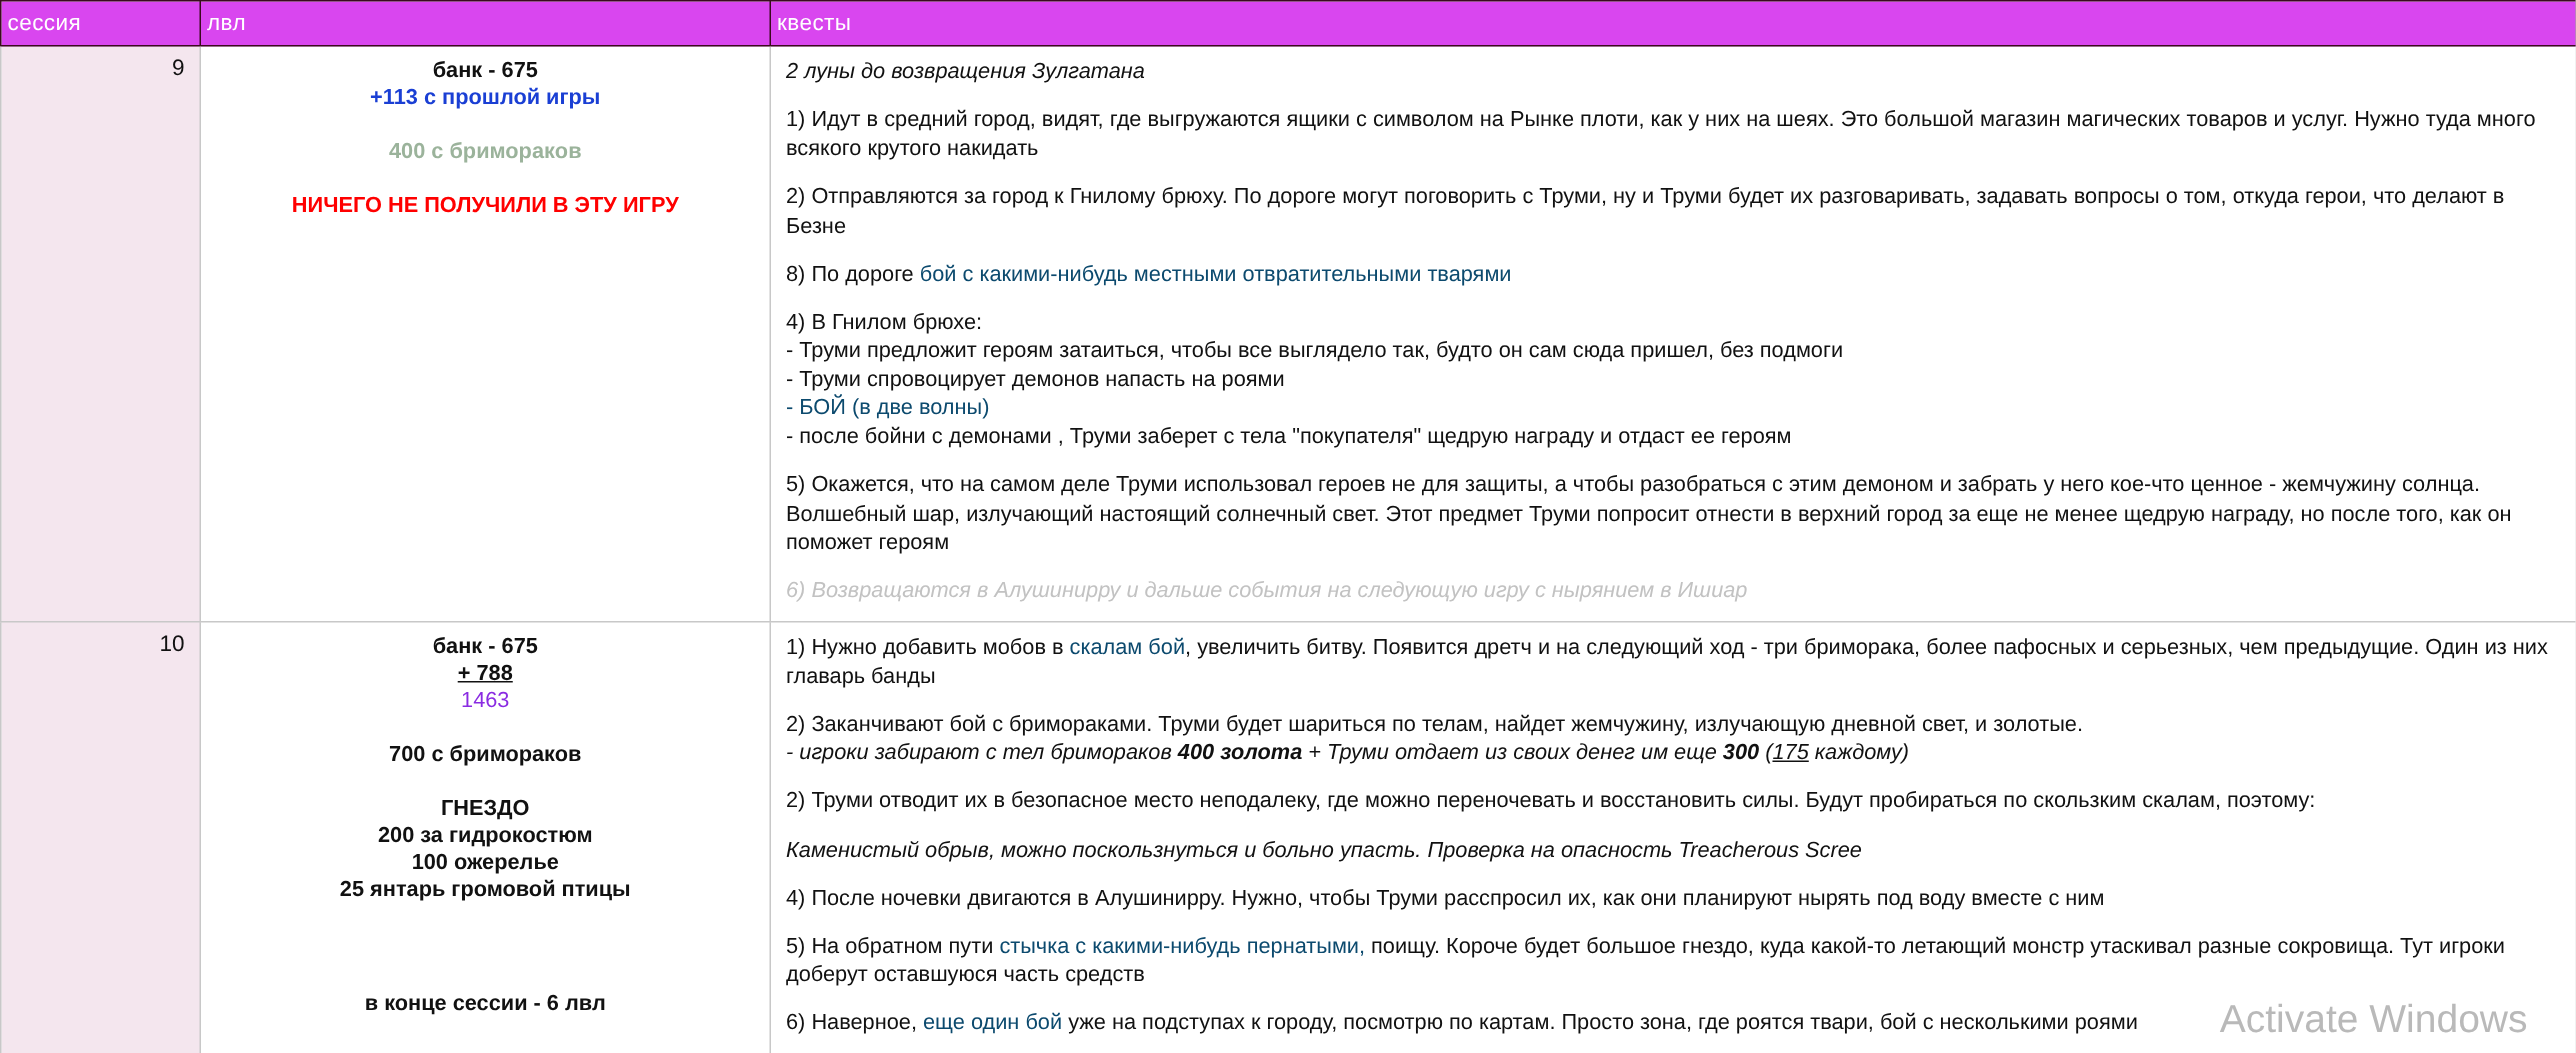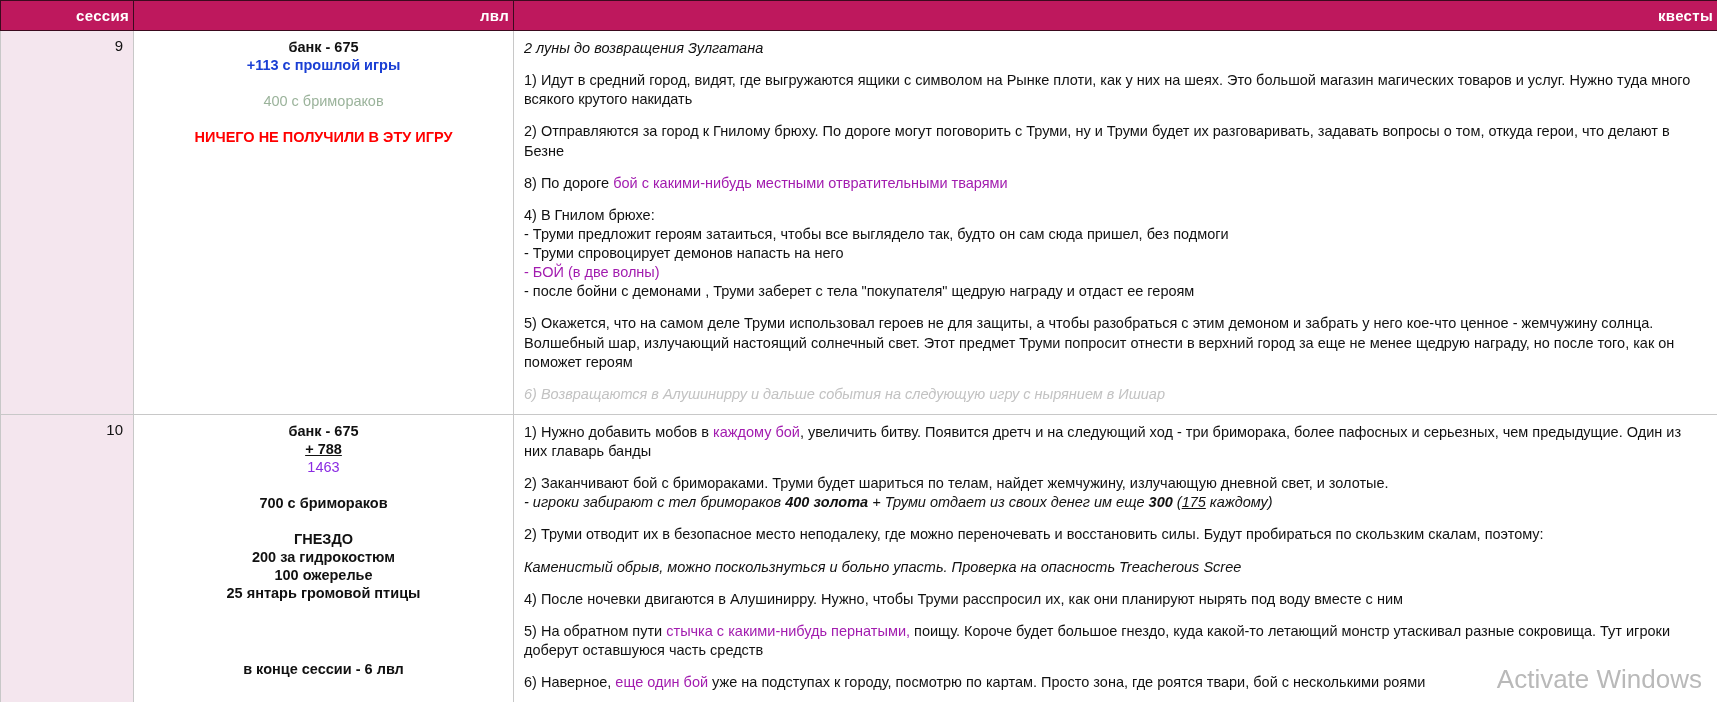--- a/index.html
+++ b/index.html
@@ -10,25 +10,25 @@
   body {
     font-family: "Liberation Sans", sans-serif;
     width: 1717px;
   }
   table.sheet {
     border-collapse: collapse;
     width: 1717px;
     table-layout: fixed;
   }
   thead th {
-    background: #be185d;
+    background: #d946ef;
     color: #ffffff;
     font-size: 15px;
-    font-weight: bold;
-    text-align: right;
+    font-weight: normal;
+    text-align: left;
     padding: 6px 4px;
     border: 1px solid #3b0a1e;
     letter-spacing: 0.3px;
   }
   col.c-session { width: 133px; }
   col.c-lvl { width: 380px; }
   col.c-quests { width: 1204px; }
 
   td {
     border: 1px solid #c8c8c8;
@@ -51,36 +51,36 @@
   td.quests {
     background: #ffffff;
     padding: 8px 12px 10px 10px;
     line-height: 1.32;
   }
 
   .lvl-line { margin: 0 0 2px 0; }
   .bold { font-weight: bold; }
   .blue { color: #1a3fd4; }
   .purple { color: #8a2be2; text-align: center; }
-  .red { color: #a21caf; }
+  .red { color: #0c4a6e; }
   .red-strong { color: #ff0000; font-weight: bold; }
-  .green-gray { color: #9bb39b; font-weight: normal; }
+  .green-gray { color: #9bb39b; font-weight: bold; }
   .underline { text-decoration: underline; }
   .spacer-md { height: 18px; }
   .spacer-xl { height: 58px; }
 
   .q-para { margin: 0 0 13px 0; }
   .q-para:last-child { margin-bottom: 0; }
   .q-italic { font-style: italic; }
   .q-faded { color: #c2c2c2; font-style: italic; }
   .q-sub { margin: 0; }
 
   .watermark {
     position: absolute;
-    right: 15px;
+    right: 32px;
     bottom: 8px;
     color: #b9b9b9;
     font-size: 26px;
     font-family: "Liberation Sans", sans-serif;
     pointer-events: none;
   }
   .wm-wrap { position: relative; }
 </style>
 </head>
 <body>
@@ -111,21 +111,21 @@
         <div class="lvl-line red-strong">НИЧЕГО НЕ ПОЛУЧИЛИ В ЭТУ ИГРУ</div>
       </td>
       <td class="quests">
         <p class="q-para q-italic">2 луны до возвращения Зулгатана</p>
         <p class="q-para">1) Идут в средний город, видят, где выгружаются ящики с символом на Рынке плоти, как у них на шеях. Это большой магазин магических товаров и услуг. Нужно туда много всякого крутого накидать</p>
         <p class="q-para">2) Отправляются за город к Гнилому брюху. По дороге могут поговорить с Труми, ну и Труми будет их разговаривать, задавать вопросы о том, откуда герои, что делают в Безне</p>
         <p class="q-para"><span>8) По дороге </span><span class="red">бой с какими-нибудь местными отвратительными тварями</span></p>
         <div class="q-para">
           <p class="q-sub">4) В Гнилом брюхе:</p>
           <p class="q-sub">- Труми предложит героям затаиться, чтобы все выглядело так, будто он сам сюда пришел, без подмоги</p>
-          <p class="q-sub">- Труми спровоцирует демонов напасть на него</p>
+          <p class="q-sub">- Труми спровоцирует демонов напасть на роями</p>
           <p class="q-sub red">- БОЙ (в две волны)</p>
           <p class="q-sub">- после бойни с демонами , Труми заберет с тела "покупателя" щедрую награду и отдаст ее героям</p>
         </div>
         <p class="q-para">5) Окажется, что на самом деле Труми использовал героев не для защиты, а чтобы разобраться с этим демоном и забрать у него кое-что ценное - жемчужину солнца. Волшебный шар, излучающий настоящий солнечный свет. Этот предмет Труми попросит отнести в верхний город за еще не менее щедрую награду, но после того, как он поможет героям</p>
         <p class="q-para q-faded">6) Возвращаются в Алушинирру и дальше события на следующую игру с нырянием в Ишиар</p>
       </td>
     </tr>
     <tr>
       <td class="session">10</td>
       <td class="lvl">
@@ -136,21 +136,21 @@
         <div class="lvl-line bold">700 с бримораков</div>
         <div class="spacer-md"></div>
         <div class="lvl-line bold">ГНЕЗДО</div>
         <div class="lvl-line bold">200 за гидрокостюм</div>
         <div class="lvl-line bold">100 ожерелье</div>
         <div class="lvl-line bold">25 янтарь громовой птицы</div>
         <div class="spacer-xl"></div>
         <div class="lvl-line bold">в конце сессии - 6 лвл</div>
       </td>
       <td class="quests">
-        <p class="q-para"><span>1) Нужно добавить мобов в </span><span class="red">каждому бой</span><span>, увеличить битву. Появится дретч и на следующий ход - три бриморака, более пафосных и серьезных, чем предыдущие. Один из них главарь банды</span></p>
+        <p class="q-para"><span>1) Нужно добавить мобов в </span><span class="red">скалам бой</span><span>, увеличить битву. Появится дретч и на следующий ход - три бриморака, более пафосных и серьезных, чем предыдущие. Один из них главарь банды</span></p>
         <div class="q-para">
           <p class="q-sub">2) Заканчивают бой с бримораками. Труми будет шариться по телам, найдет жемчужину, излучающую дневной свет, и золотые.</p>
           <p class="q-sub q-italic"><span>- игроки забирают с тел бримораков </span><span class="bold">400 золота</span><span> + Труми отдает из своих денег им еще </span><span class="bold">300</span><span> (</span><span class="underline">175</span><span> каждому)</span></p>
         </div>
         <p class="q-para">2) Труми отводит их в безопасное место неподалеку, где можно переночевать и восстановить силы. Будут пробираться по скользким скалам, поэтому:</p>
         <p class="q-para q-italic">Каменистый обрыв, можно поскользнуться и больно упасть. Проверка на опасность Treacherous Scree</p>
         <p class="q-para">4) После ночевки двигаются в Алушинирру. Нужно, чтобы Труми расспросил их, как они планируют нырять под воду вместе с ним</p>
         <p class="q-para"><span>5) На обратном пути </span><span class="red">стычка с какими-нибудь пернатыми,</span><span> поищу. Короче будет большое гнездо, куда какой-то летающий монстр утаскивал разные сокровища. Тут игроки доберут оставшуюся часть средств</span></p>
         <p class="q-para"><span>6) Наверное, </span><span class="red">еще один бой</span><span> уже на подступах к городу, посмотрю по картам. Просто зона, где роятся твари, бой с несколькими роями</span></p>
       </td>

